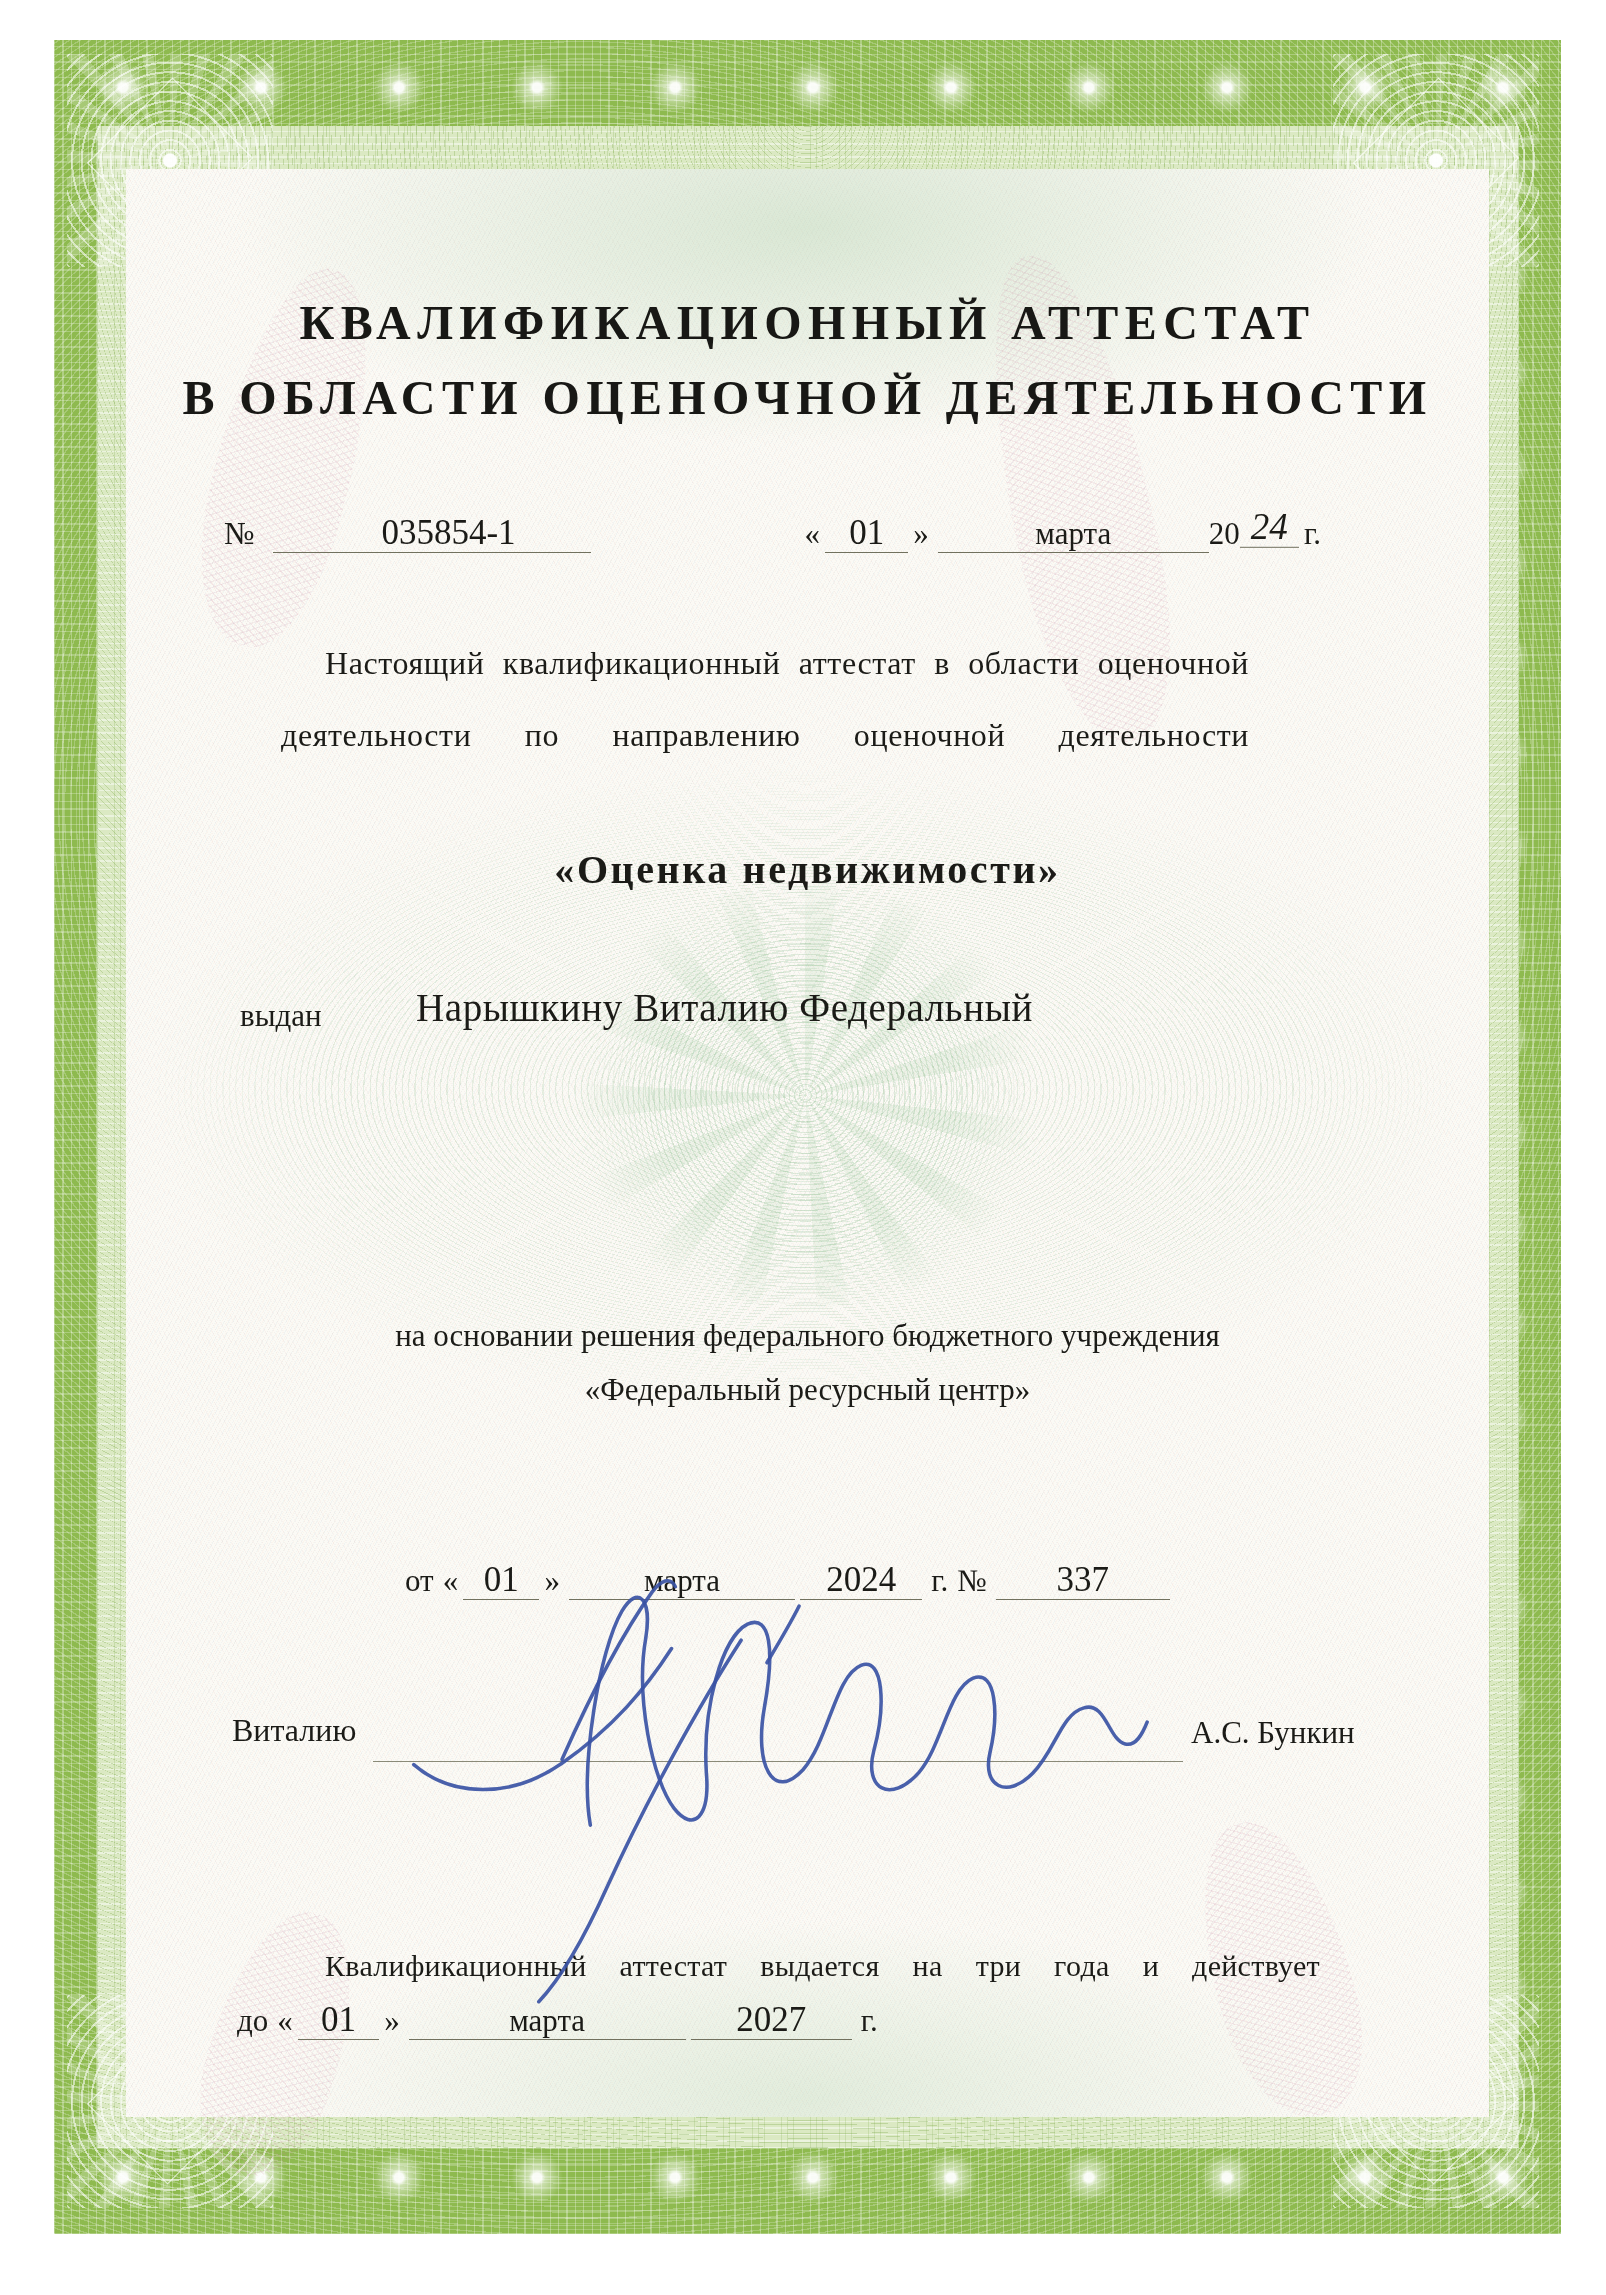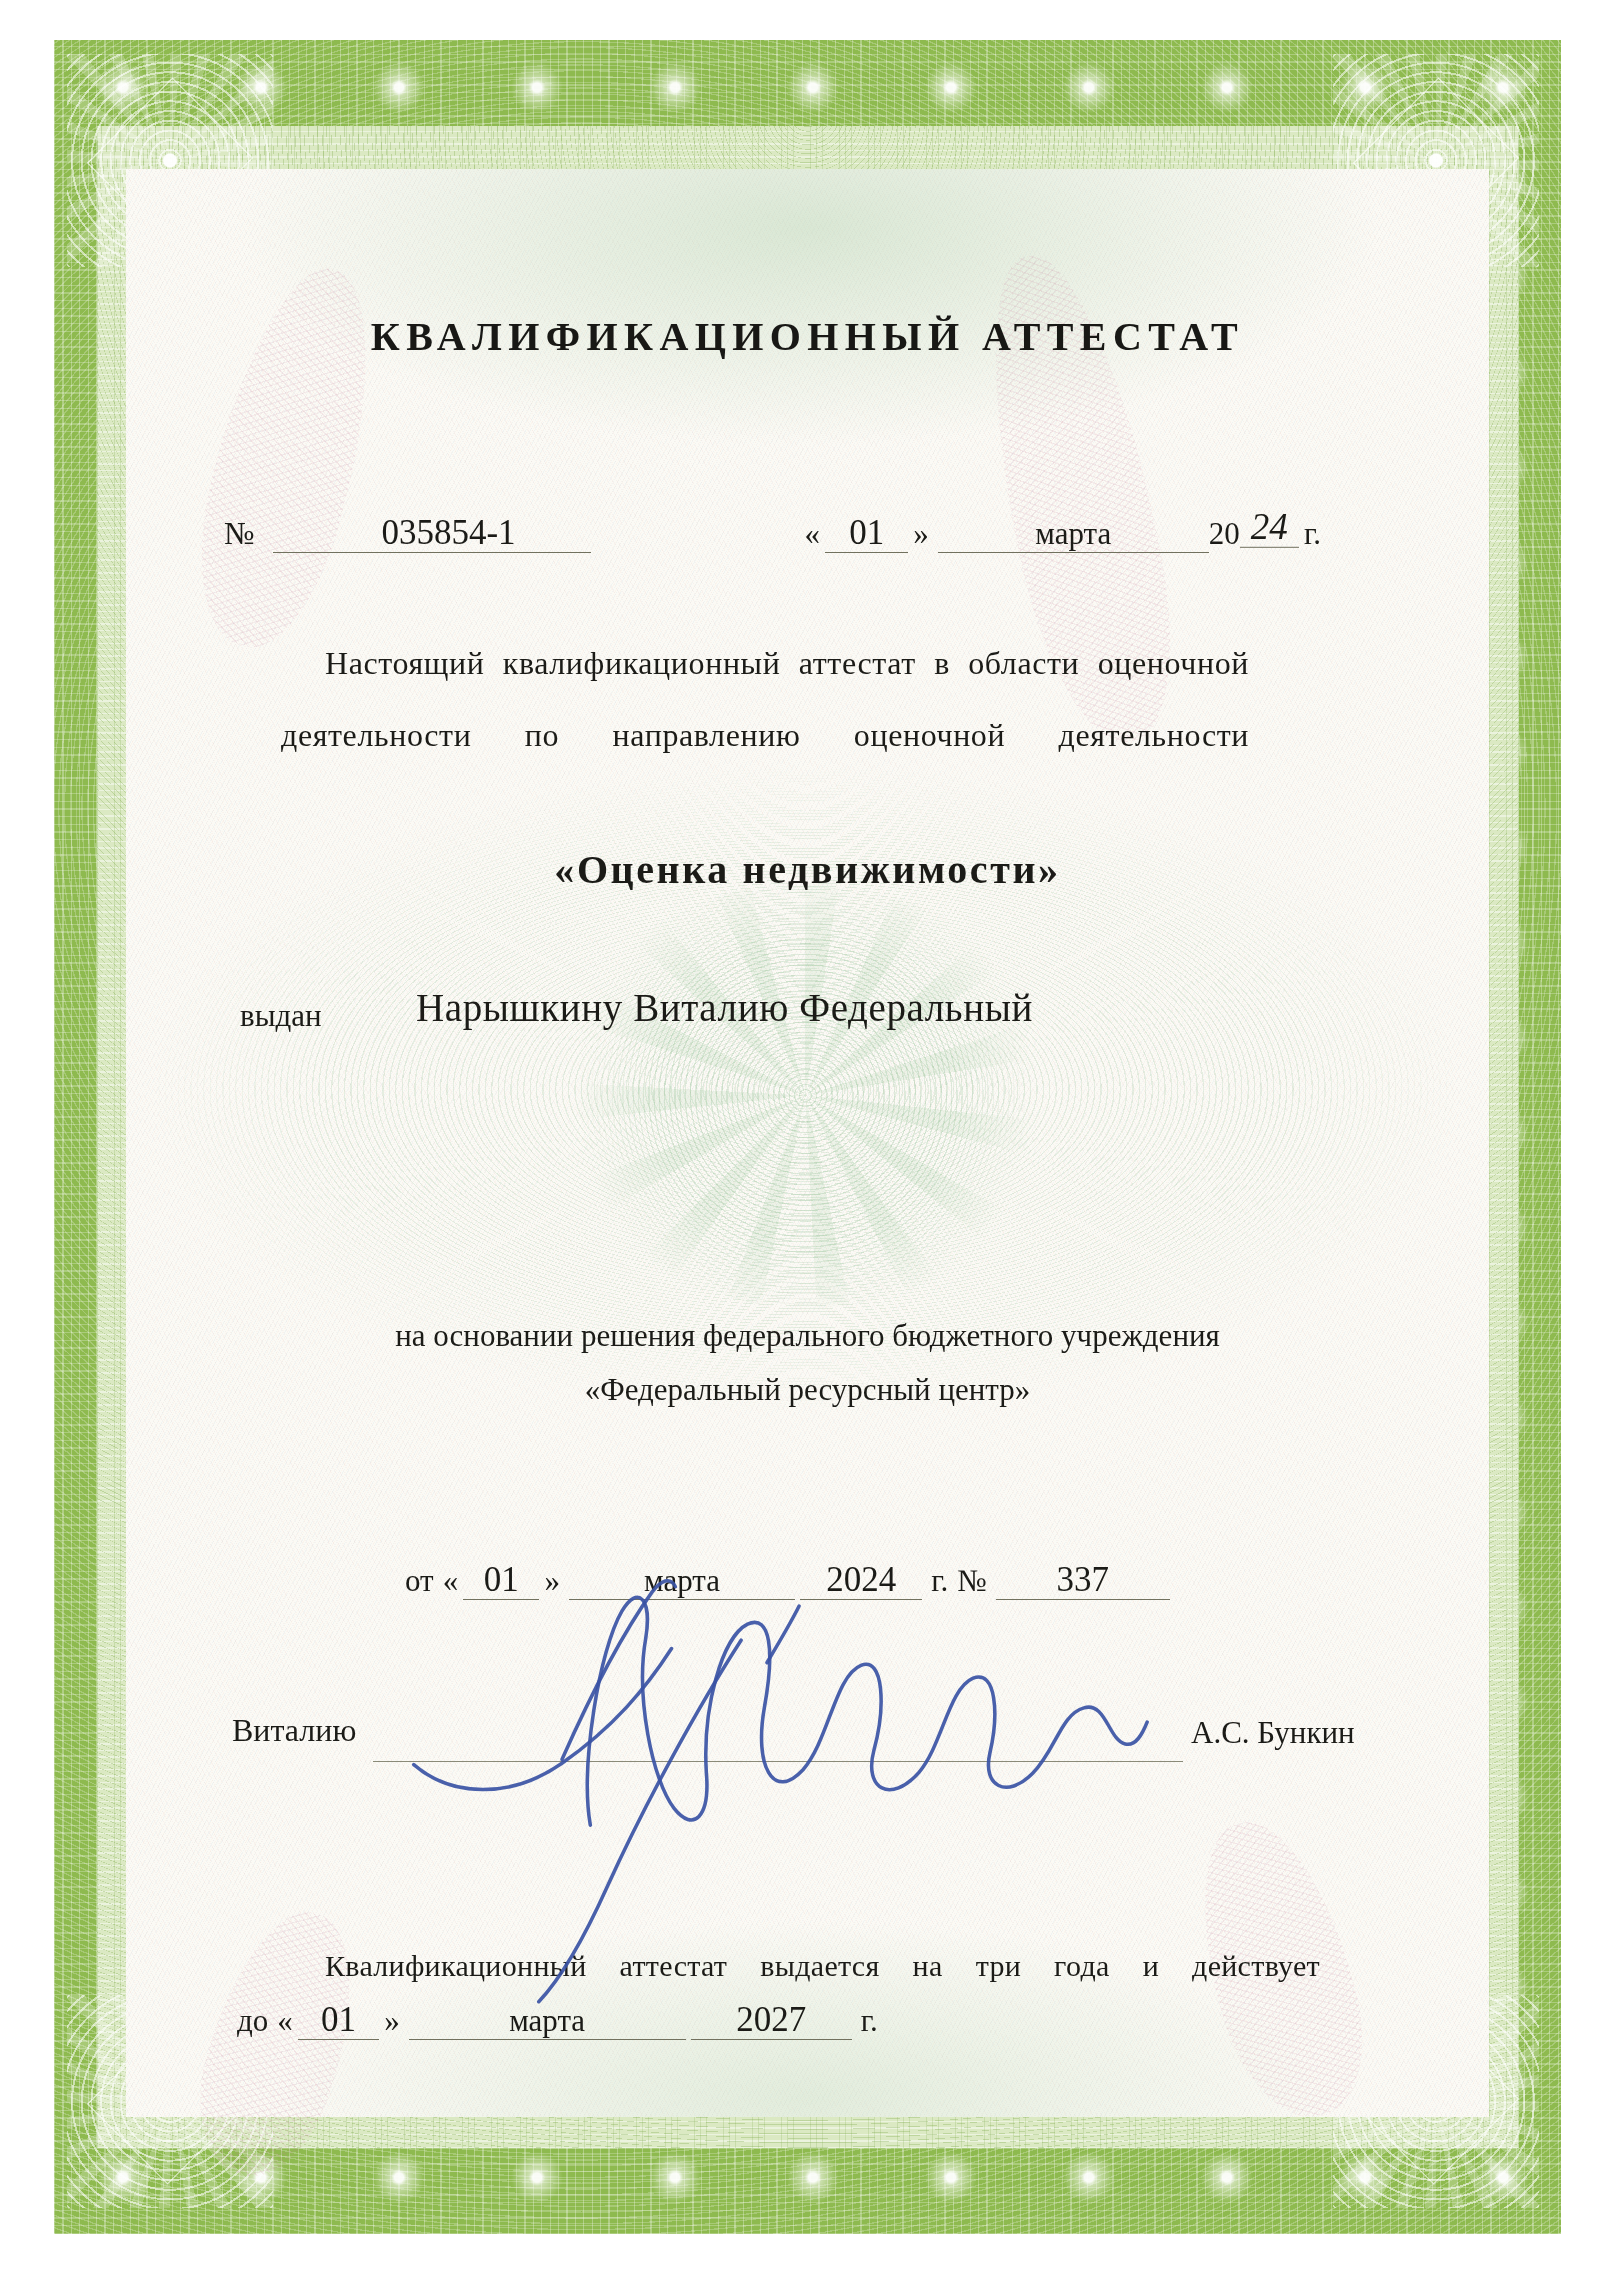--- a/index.html
+++ b/index.html
@@ -78,23 +78,22 @@
     border-radius:50% 50% 48% 52% / 62% 58% 40% 42%;
   }
   .leaf.tl{left:219px; top:264px; width:135px; height:387px; transform:rotate(14deg);}
   .leaf.tr{left:1009px; top:251px; width:139px; height:496px; transform:rotate(-12deg);}
   .leaf.bl{left:213px; top:1908px; width:129px; height:271px; transform:rotate(17deg);}
   .leaf.br{left:1212px; top:1818px; width:135px; height:303px; transform:rotate(-16deg);}
   
   .abs{position:absolute;}
   .centered{left:126px; width:1363px; text-align:center;}
   .title{
-    font-weight:bold; font-size:40px; letter-spacing:6.4px; line-height:45px;
+    font-weight:bold; font-size:48px; letter-spacing:6.4px; line-height:45px;
     color:#181815;
-    margin-top:14px;
   }
   .row{position:absolute; display:flex; align-items:baseline; line-height:1.15;}
   .lbl{font-size:31px;}
   .lbl-big{font-size:32px;}
   .field{
     display:inline-block; border-bottom:1.3px solid #71715e;
     text-align:center; font-size:35px; line-height:1.12;
   }
   .field.month{font-size:31px;}
   .para{
@@ -135,20 +134,21 @@
   <div class="corner br"></div>
   <div class="interior"></div>
   <div class="rosette"></div>
   <div class="rosette-core"></div>
   <div class="leaf tl"></div>
   <div class="leaf tr"></div>
   <div class="leaf bl"></div>
   <div class="leaf br"></div>
 
   <div class="abs centered title" style="top:300px">КВАЛИФИКАЦИОННЫЙ АТТЕСТАТ</div>
+  <div class="abs centered title" style="top:375px">В ОБЛАСТИ ОЦЕНОЧНОЙ ДЕЯТЕЛЬНОСТИ</div>
 
   <div class="row" style="left:224px; top:511px; width:1097px;">
     <span class="lbl-big">№</span>
     <span class="field ml28" style="width:284px; text-align:center; padding-left:34px;">035854-1</span>
     <span class="spacer"></span>
     <span class="lbl">«</span>
     <span class="field ml8" style="width:83px;">01</span>
     <span class="lbl ml8">»</span>
     <span class="field month ml14" style="width:271px;">марта</span>
     <span class="lbl ml20">20</span>

